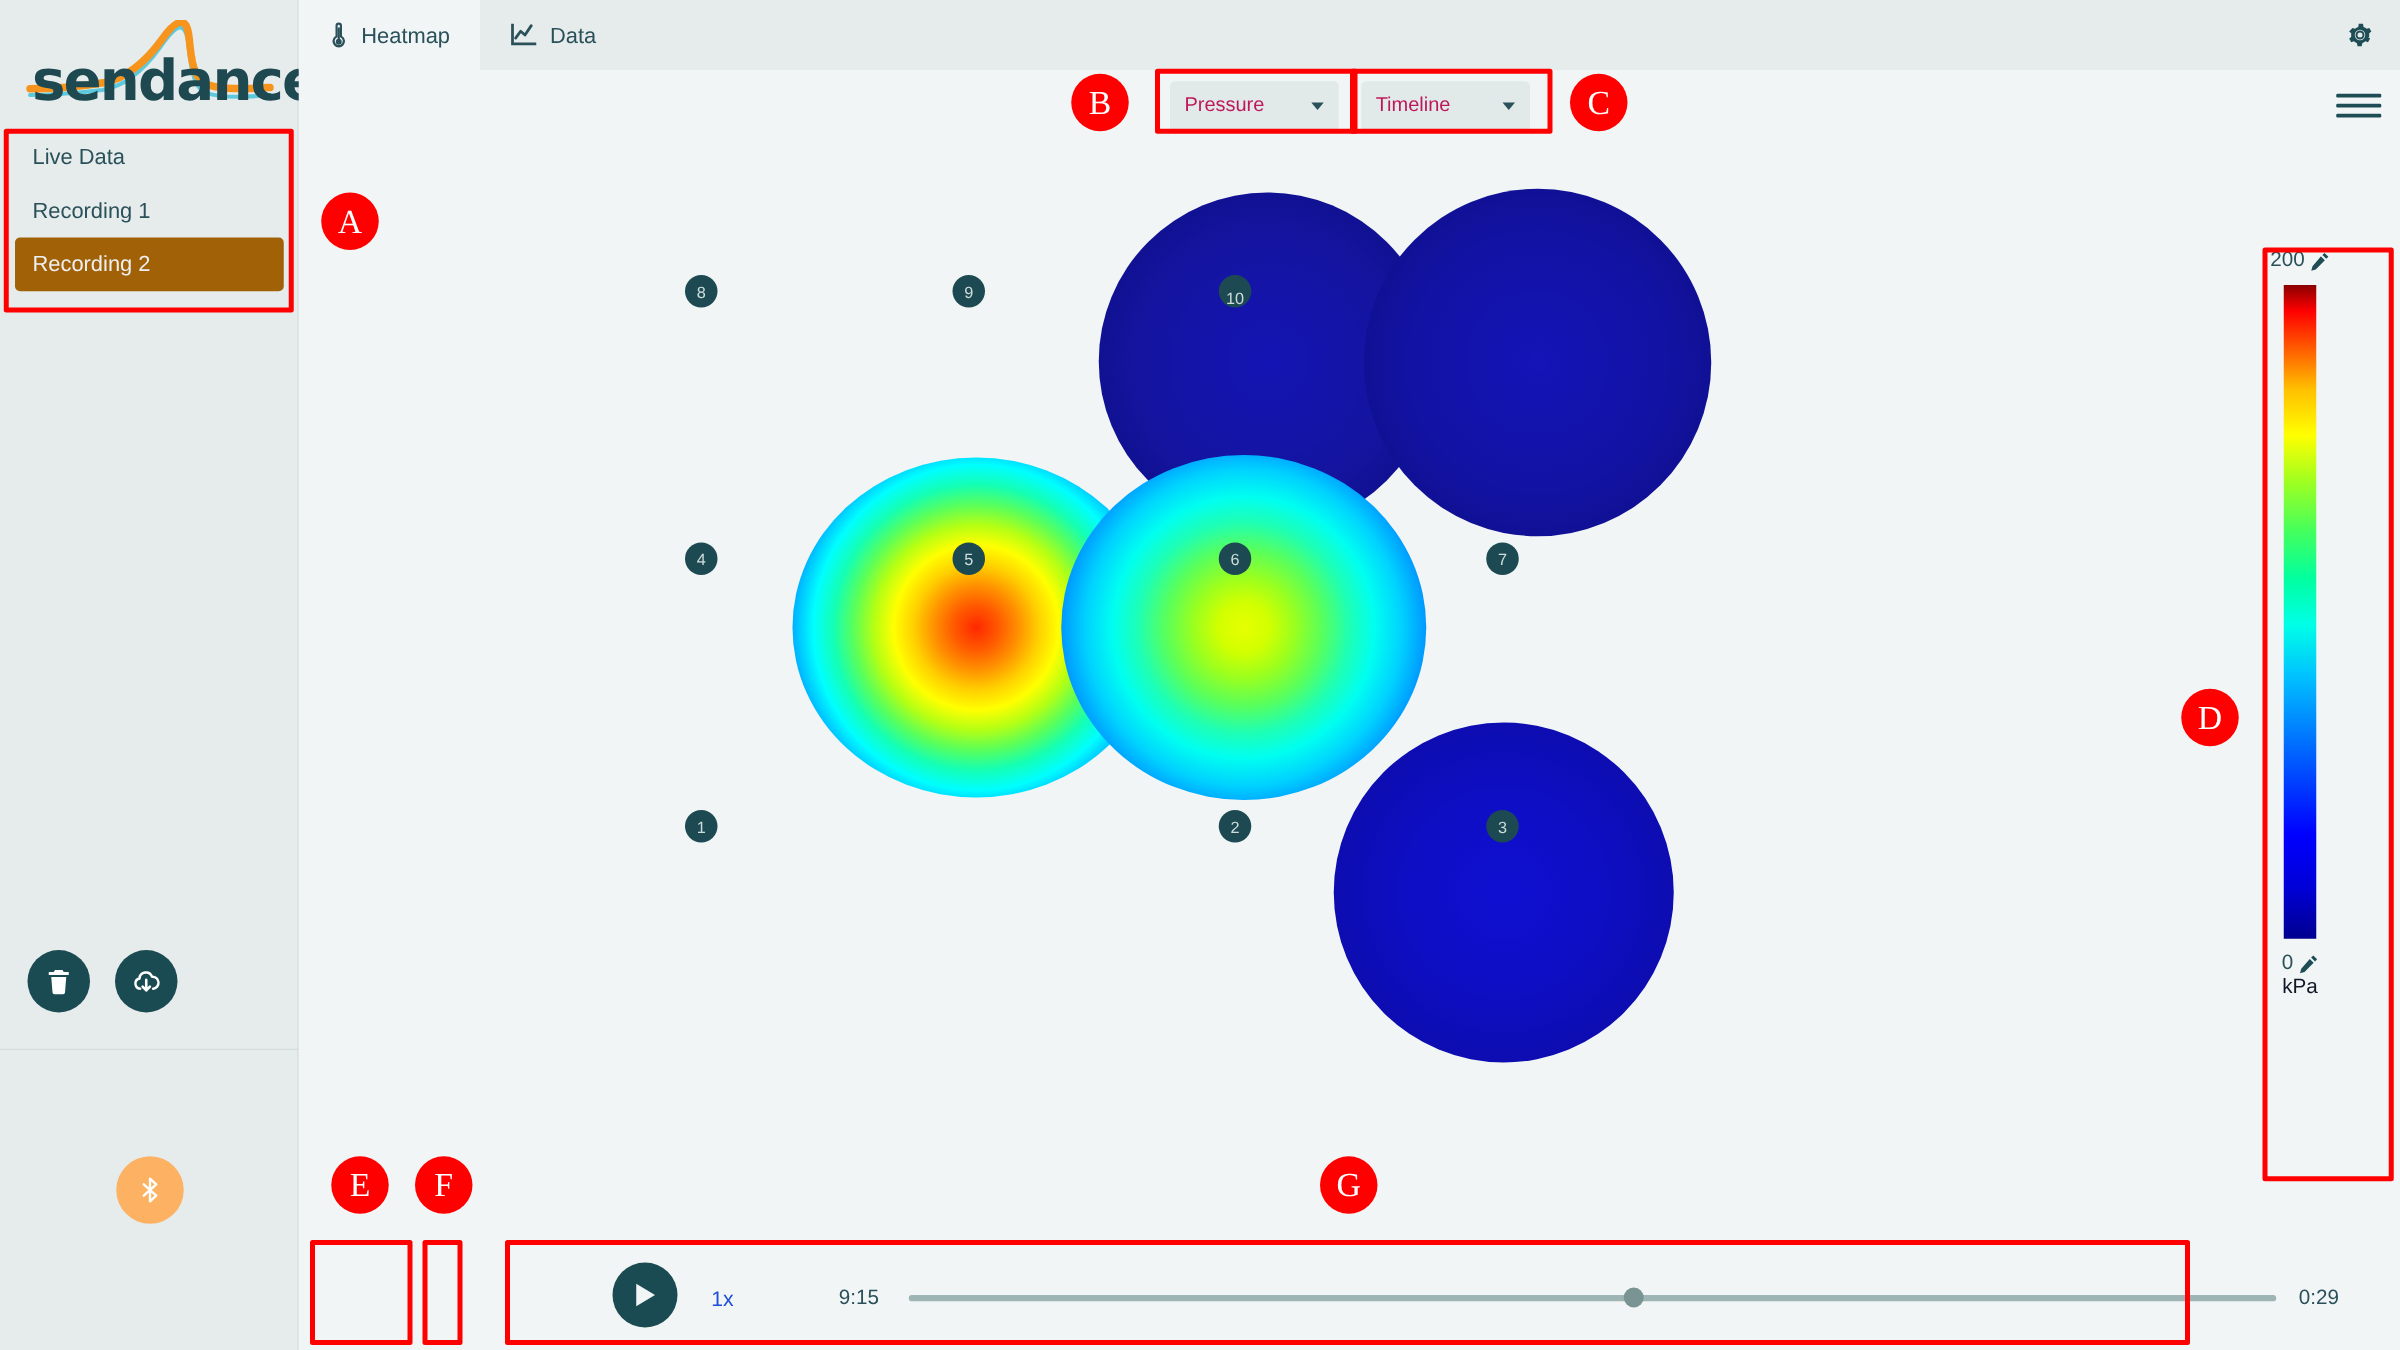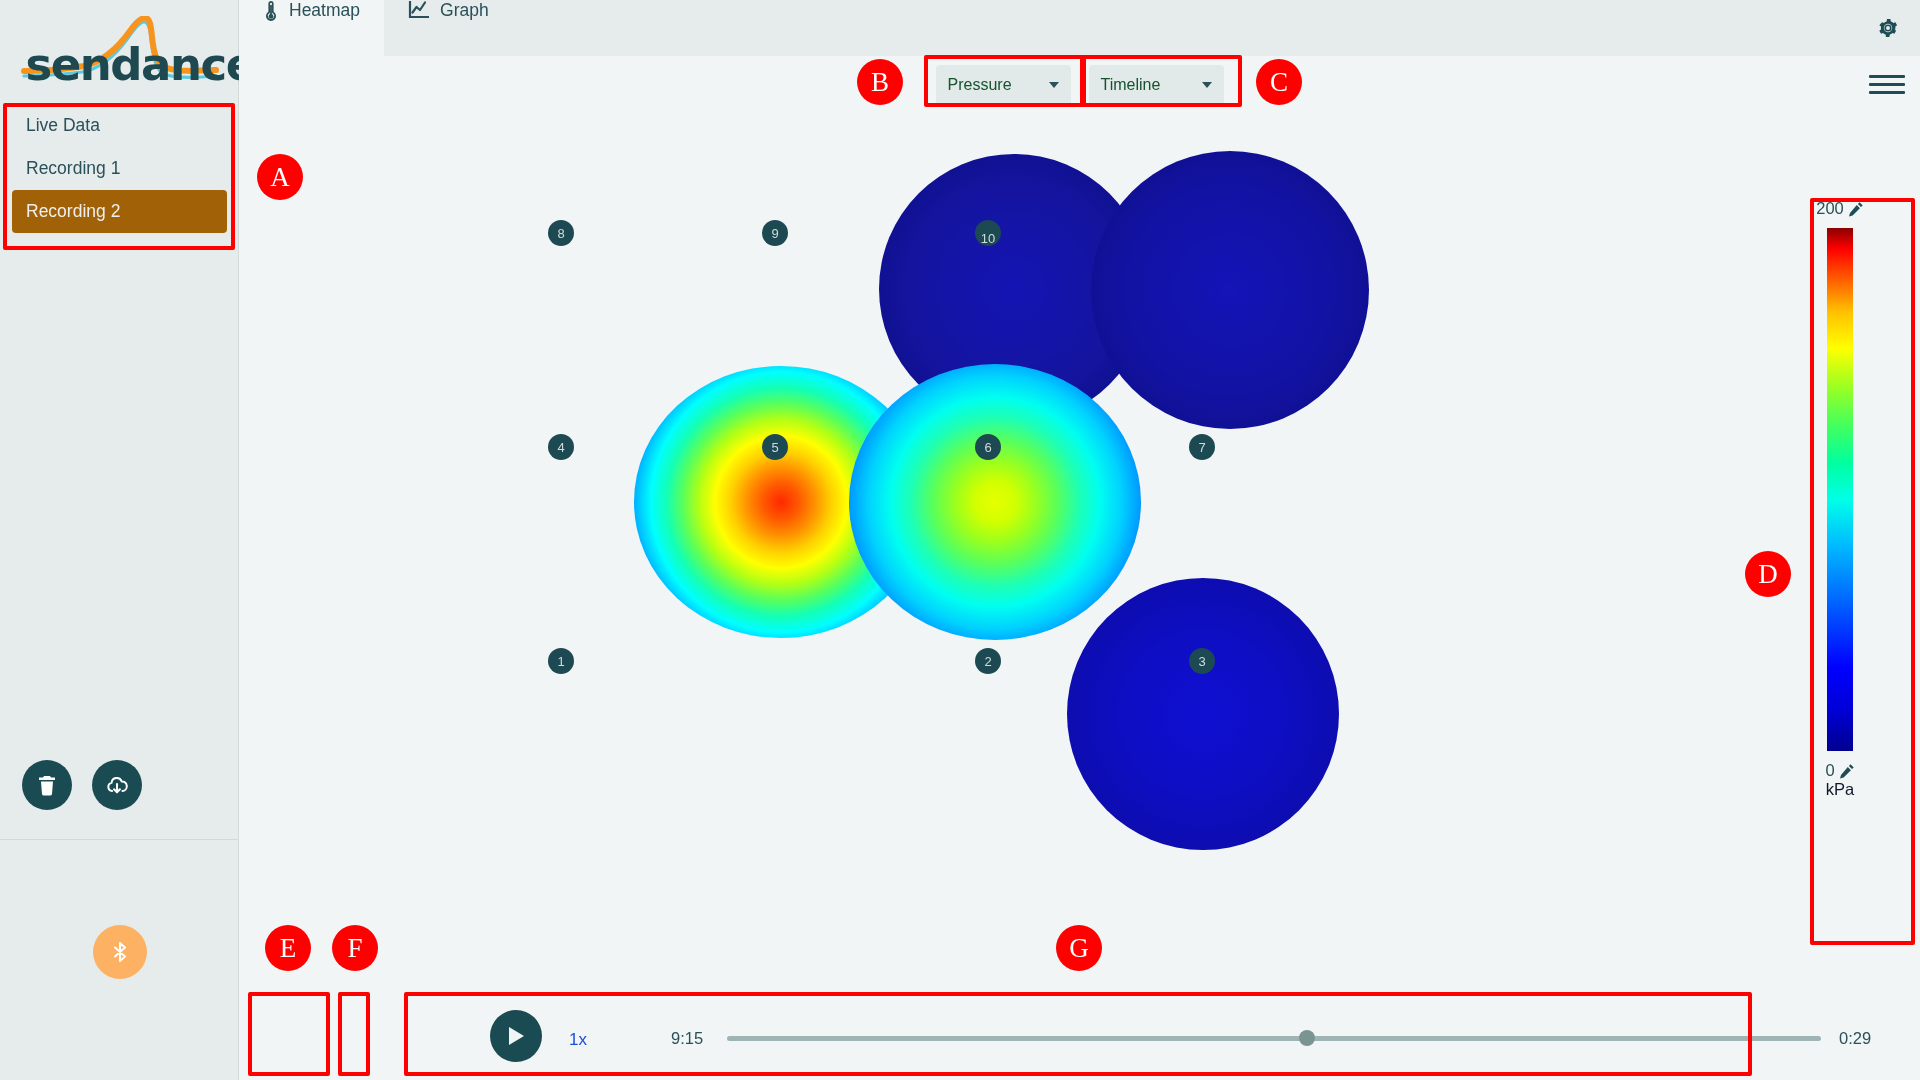--- a/index.html
+++ b/index.html
@@ -62,21 +62,21 @@
     cursor: pointer;
   }
 
   
   #topbar {
     position: absolute; left: 239px; top: 0; width: 1681px; height: 56px;
     background: #e6ecec;
   }
   #tabs { position: absolute; left: 0; top: 0; height: 56px; display: flex; }
   .tab {
-    display: flex; align-items: flex-start; gap: 10px;
+    display: flex; align-items: center; gap: 10px;
     padding: 0 24px; height: 56px; cursor: pointer;
     font-size: 17.5px; color: #2a5059;
   }
   .tab.active { background: #f1f5f5; }
   #gear-btn {
     position: absolute; right: 12px; top: 8px;
     width: 40px; height: 40px; display: flex; align-items: center; justify-content: center;
     cursor: pointer;
   }
 
@@ -94,21 +94,21 @@
   #hamburger span { display: block; height: 3px; background: #1e4d55; border-radius: 1px; }
 
   
   #dropdown-row {
     position: absolute; left: 0; top: 0; width: 1681px;
     display: flex; justify-content: center; gap: 18px; padding-top: 9px;
   }
   .dropdown {
     width: 135px; height: 40px; background: #e1e9e9; border-radius: 4px;
     display: flex; align-items: center; justify-content: space-between;
-    padding: 0 12px; font-size: 16px; color: #14532d; cursor: pointer;
+    padding: 0 12px; font-size: 16px; color: #be185d; cursor: pointer;
   }
   .caret {
     width: 0; height: 0; border-left: 5.5px solid transparent;
     border-right: 5.5px solid transparent; border-top: 6.5px solid #2a5059;
   }
 
   
   #heatmap { position: absolute; left: 0; top: 0; width: 1681px; height: 1024px; }
   .blob { position: absolute; border-radius: 50%; }
   .node {
@@ -241,21 +241,21 @@
           <circle cx="8" cy="16.4" r="2.4" fill="#2a5059"></circle>
           <rect x="7.1" y="5" width="1.8" height="10" fill="#2a5059"></rect>
         </svg>
         <span>Heatmap</span>
       </div>
       <div class="tab">
         <svg width="22" height="20" viewBox="0 0 22 20">
           <path fill="none" stroke="#2a5059" stroke-width="2.2" d="M2 1v16h19"></path>
           <path fill="none" stroke="#2a5059" stroke-width="2.2" stroke-linejoin="round" stroke-linecap="round" d="M4.5 12.5l4-5.5 3.5 3 5-7.5"></path>
         </svg>
-        <span>Graph</span>
+        <span>Data</span>
       </div>
     </div>
     <div id="gear-btn">
       <svg width="24" height="24" viewBox="0 0 24 24">
         <path fill="#1e4d55" d="M12 8.4A3.6 3.6 0 1 0 12 15.6 3.6 3.6 0 0 0 12 8.4zm0 5.6a2 2 0 1 1 0-4 2 2 0 0 1 0 4z"></path>
         <path fill="#1e4d55" d="M19.4 13.5l-.1-1.5.1-1.5 1.7-1.3-1.7-2.9-2 .7a7.4 7.4 0 0 0-2.6-1.5L14.4 3h-3.4l-.4 2.5a7.4 7.4 0 0 0-2.6 1.5l-2-.7L3.3 9.2l1.7 1.3-.1 1.5.1 1.5-1.7 1.3 1.7 2.9 2-.7a7.4 7.4 0 0 0 2.6 1.5l.4 2.5h3.4l.4-2.5a7.4 7.4 0 0 0 2.6-1.5l2 .7 1.7-2.9-1.7-1.3zM12 16.2A4.2 4.2 0 1 1 12 7.8a4.2 4.2 0 0 1 0 8.4z"></path>
       </svg>
     </div>
   </div>
 

